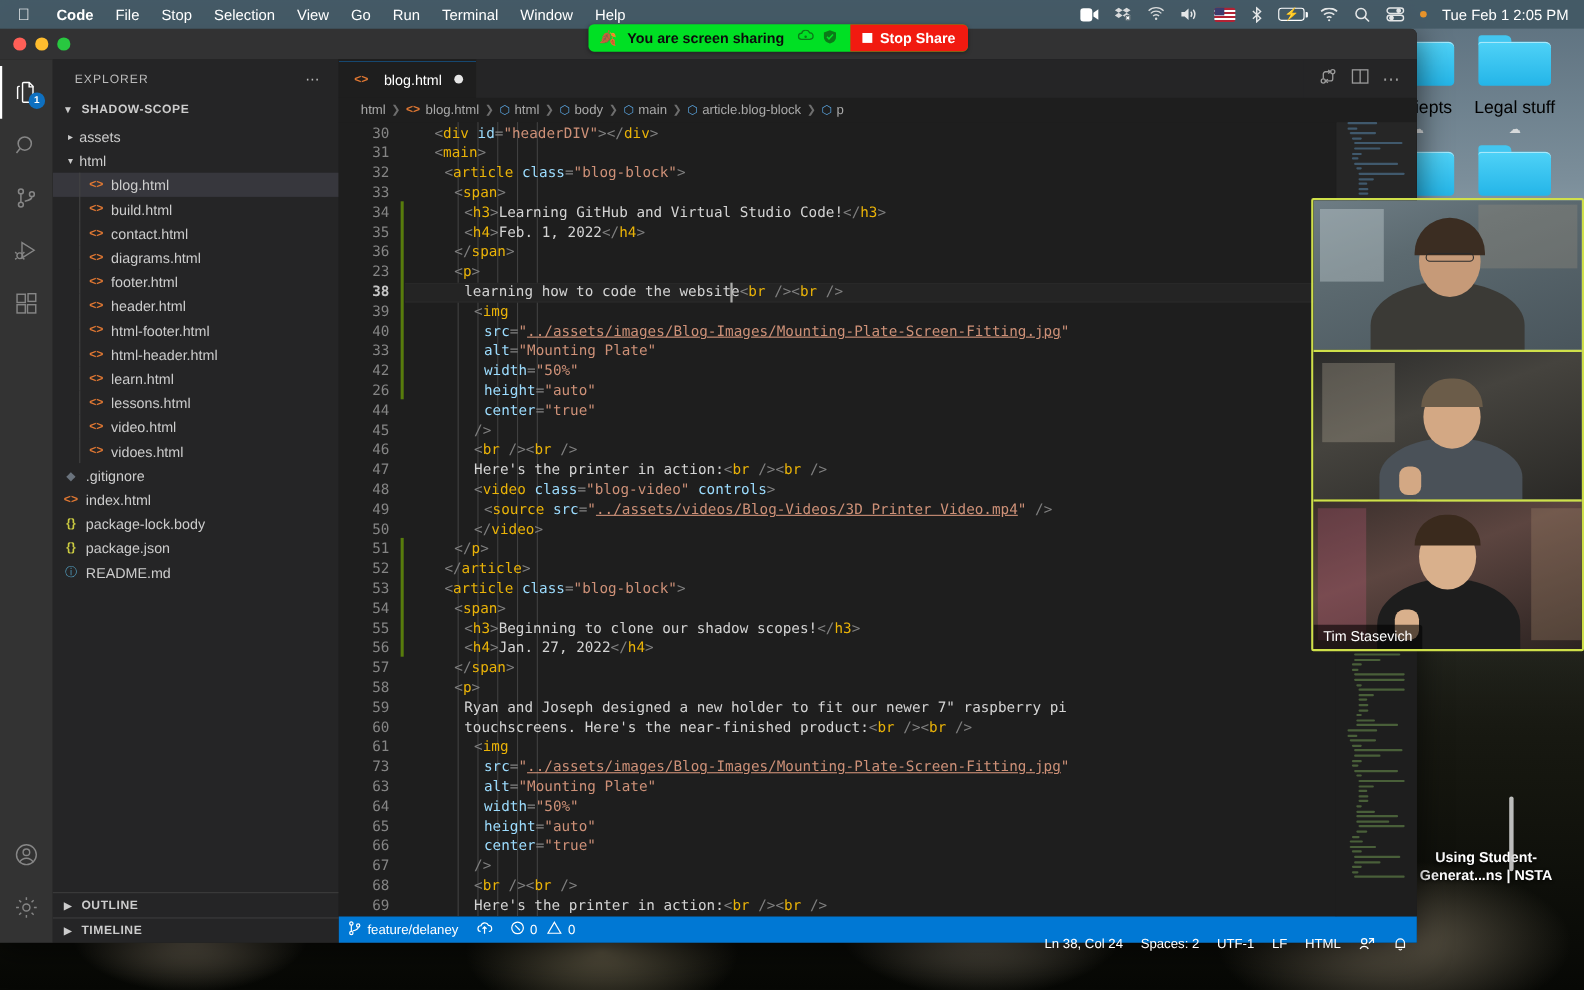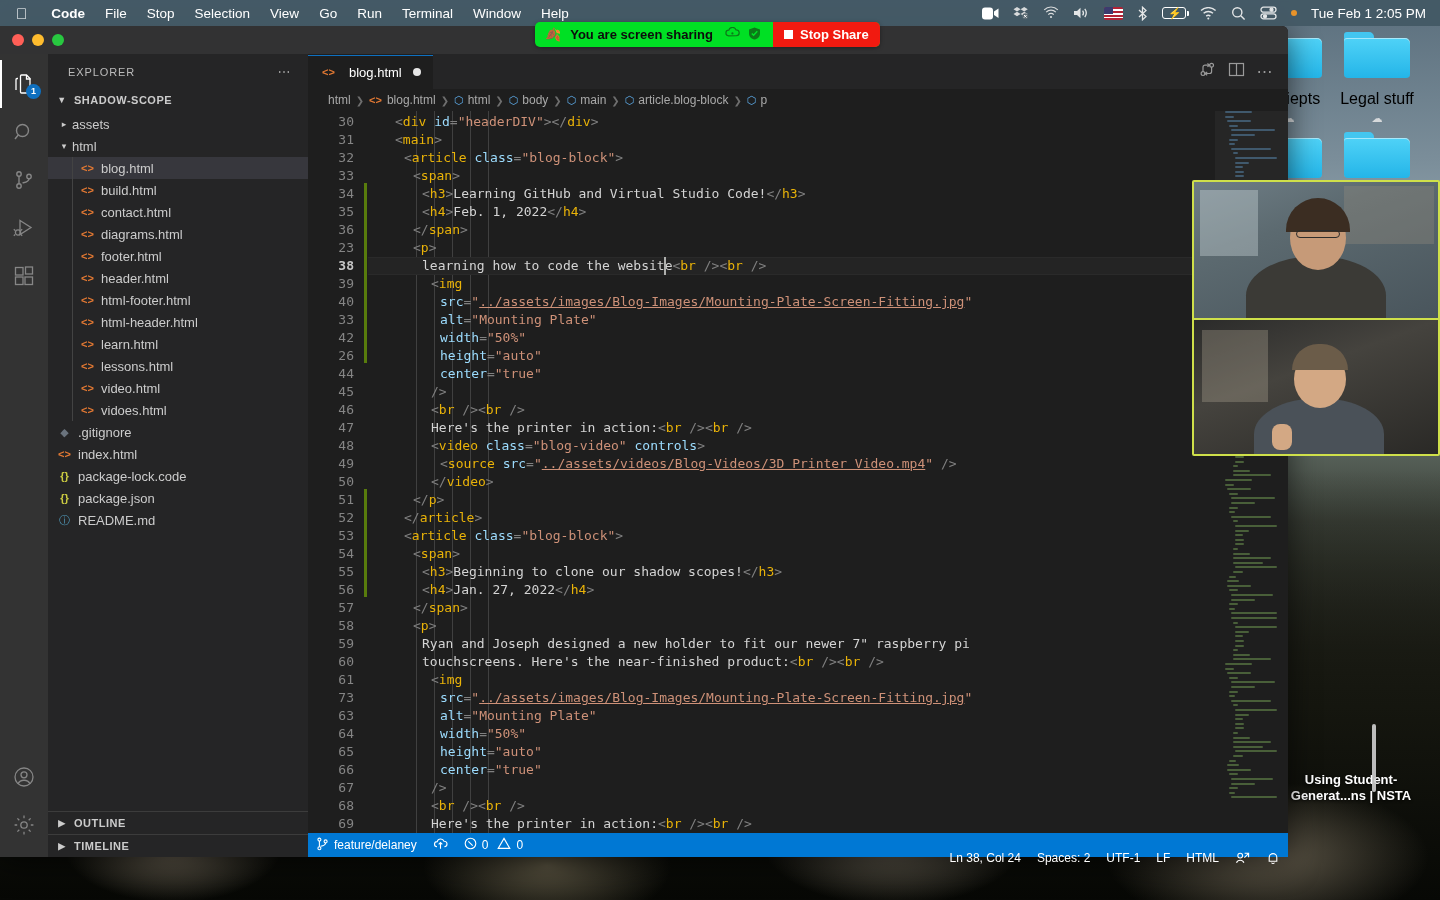--- a/index.html
+++ b/index.html
@@ -559,21 +559,21 @@
             <span>.gitignore</span>
           </div>
           <div class="row">
             <span class="ind" style="width:8px"></span>
             <span class="fi html">&lt;&gt;</span>
             <span>index.html</span>
           </div>
           <div class="row">
             <span class="ind" style="width:8px"></span>
             <span class="fi json">{}</span>
-            <span>package-lock.code</span>
+            <span>package-lock.body</span>
           </div>
           <div class="row">
             <span class="ind" style="width:8px"></span>
             <span class="fi json">{}</span>
             <span>package.json</span>
           </div>
           <div class="row">
             <span class="ind" style="width:8px"></span>
             <span class="fi md">ⓘ</span>
             <span>README.md</span>
@@ -936,13 +936,22 @@
     <div style="position:absolute; left:92px; top:16px; width:64px; height:34px; background:#3b2d22; border-radius:32px 32px 0 0;"></div>
     <div style="position:absolute; left:102px; top:48px; width:44px; height:8px; border:1.5px solid #2b2b2b; border-radius:6px;"></div>
   </div>
   <div class="vid v2">
     <div class="win-light" style="left:8px; top:10px; width:66px; height:72px; background:rgba(190,180,160,.30);"></div>
     <div class="person-body" style="left:60px; top:78px; width:130px; height:60px; background:#4a5158;"></div>
     <div class="person-head" style="left:100px; top:30px; width:52px; height:58px; background:#d3a884;"></div>
     <div style="position:absolute; left:98px; top:24px; width:56px; height:26px; background:#6b5c49; border-radius:28px 28px 0 0;"></div>
     <div style="position:absolute; left:78px; top:104px; width:20px; height:26px; background:#d3a884; border-radius:8px;"></div>
   </div>
+  <div class="vid v3">
+    <div class="win-light" style="left:4px; top:6px; width:44px; height:120px; background:rgba(190,90,120,.30);"></div>
+    <div class="win-light" style="left:198px; top:6px; width:46px; height:120px; background:rgba(170,140,110,.30);"></div>
+    <div class="person-body" style="left:58px; top:70px; width:130px; height:70px; background:#1d1d1d;"></div>
+    <div class="person-head" style="left:96px; top:20px; width:52px; height:60px; background:#d9b08c;"></div>
+    <div style="position:absolute; left:92px; top:12px; width:60px; height:28px; background:#3a2a1d; border-radius:30px 30px 0 0;"></div>
+    <div style="position:absolute; left:74px; top:98px; width:22px; height:28px; background:#d9b08c; border-radius:9px;"></div>
+    <div class="name-tag">Tim Stasevich</div>
+  </div>
 </div>
 
 </body></html>

